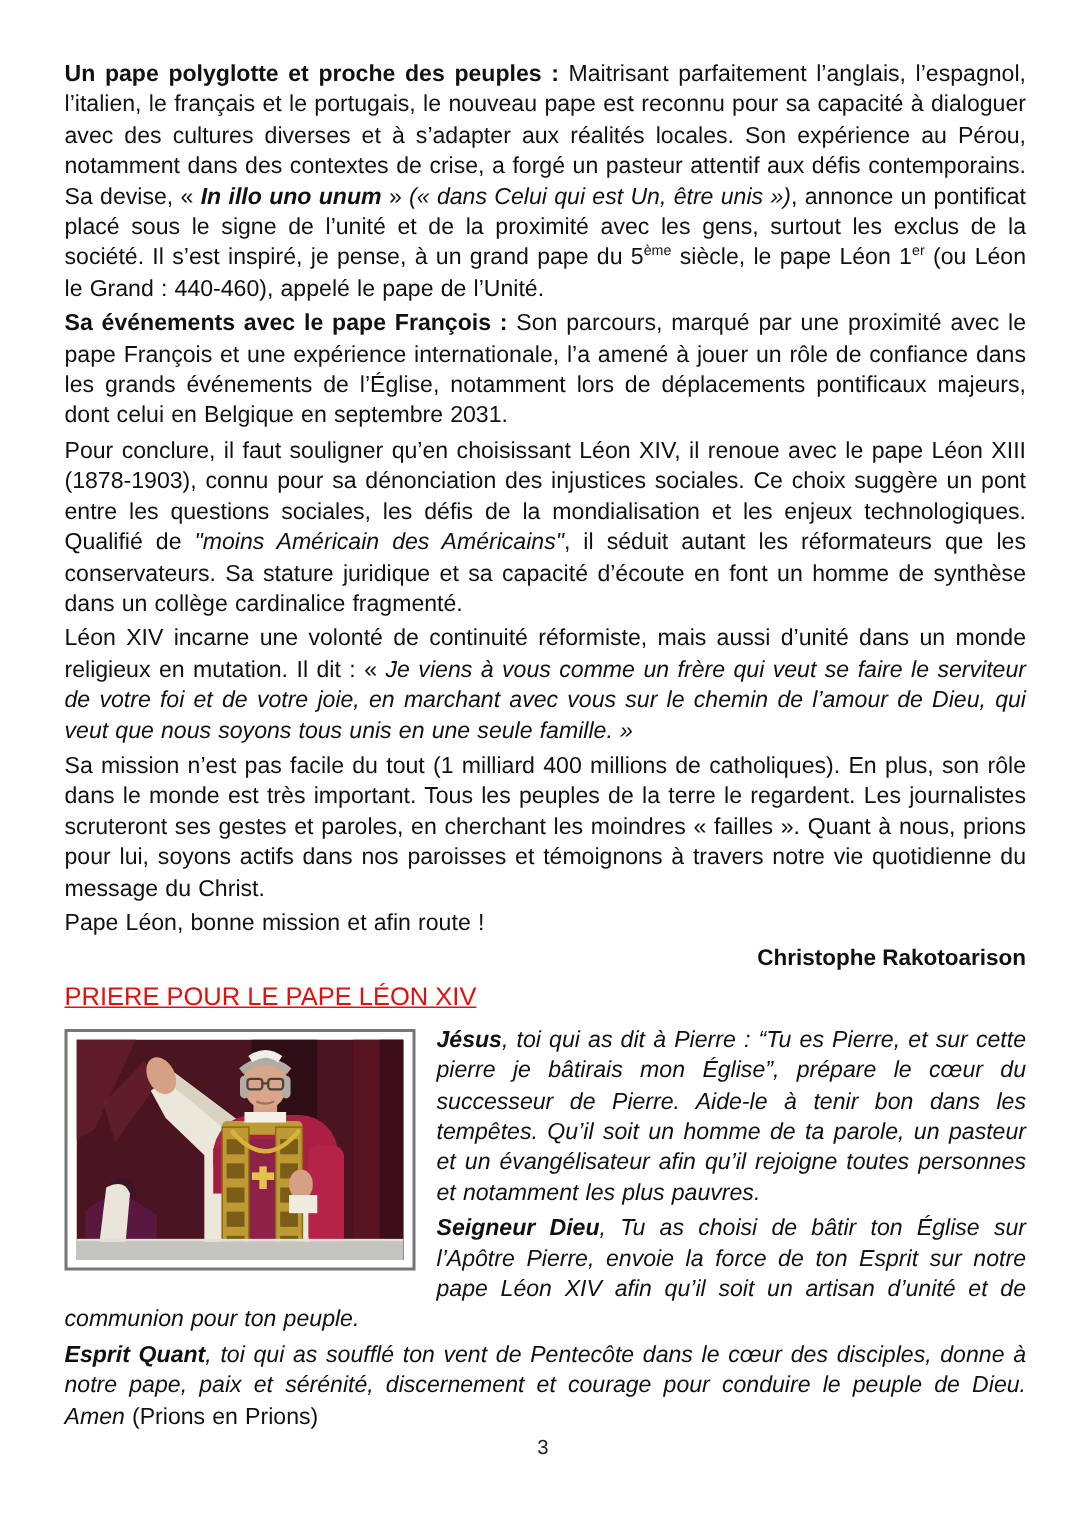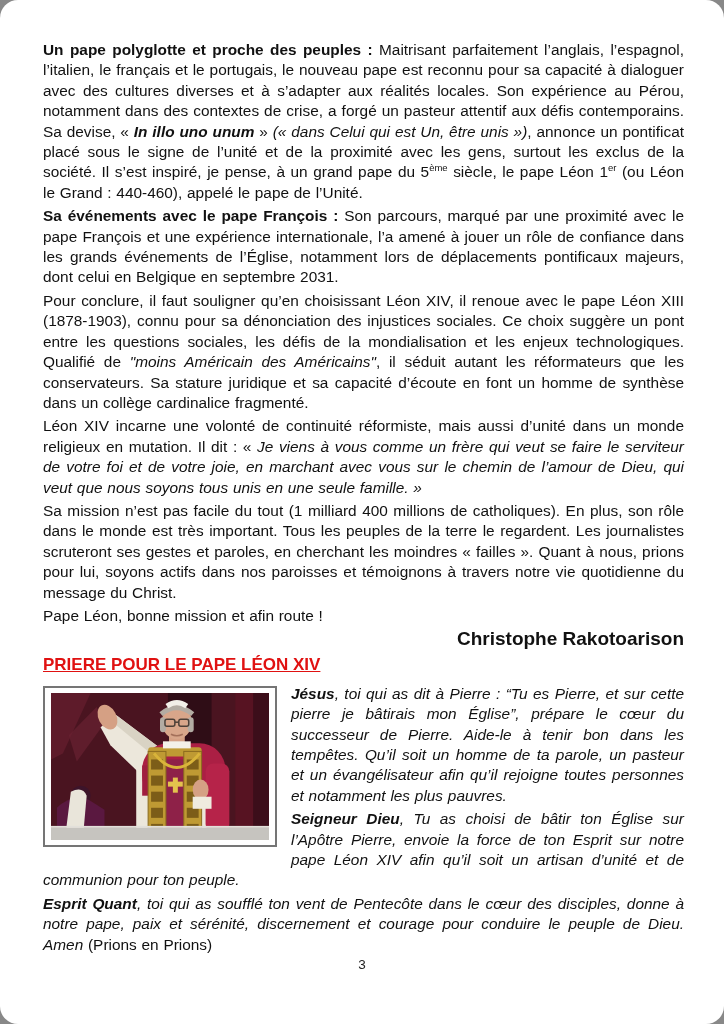--- a/index.html
+++ b/index.html
@@ -4,21 +4,20 @@
 <style>
   html,body{margin:0;padding:0;background:#888;}
   .page{
     position:relative;
     width:724px;height:1024px;
     margin:0 auto;
     background:#ffffff;
     font-family:"Liberation Sans", sans-serif;
     color:#111;
     overflow:hidden;
-    border-radius:18px;
   }
   .content{
     position:absolute;
     left:43px;right:40px;top:40px;
   }
   p.para{
     margin:0 0 3px 0;
     text-align:justify;
     font-size:15.4px;
     line-height:20.4px;
@@ -26,28 +25,28 @@
   }
   .s-r{font-style:normal;font-weight:400;}
   .s-b{font-weight:700;}
   .s-i{font-style:italic;}
   .s-bi{font-weight:700;font-style:italic;}
   .s-sup{font-size:9.5px;vertical-align:super;line-height:0;}
   .signature{
     margin:1px 0 3px 0;
     text-align:right;
     font-weight:700;
-    font-size:19px;
+    font-size:15px;
     line-height:20.4px;
   }
   .prayer-title{
     margin:4px 0 9px 0;
     color:#e01111;
     font-size:17px;
-    font-weight:700;
+    font-weight:400;
     text-decoration:underline;
     line-height:21px;
   }
   .photo-frame{
     float:left;
     width:234px;height:161px;
     box-sizing:border-box;
     border:2px solid #757575;
     background:#fff;
     padding:5px 6px;

